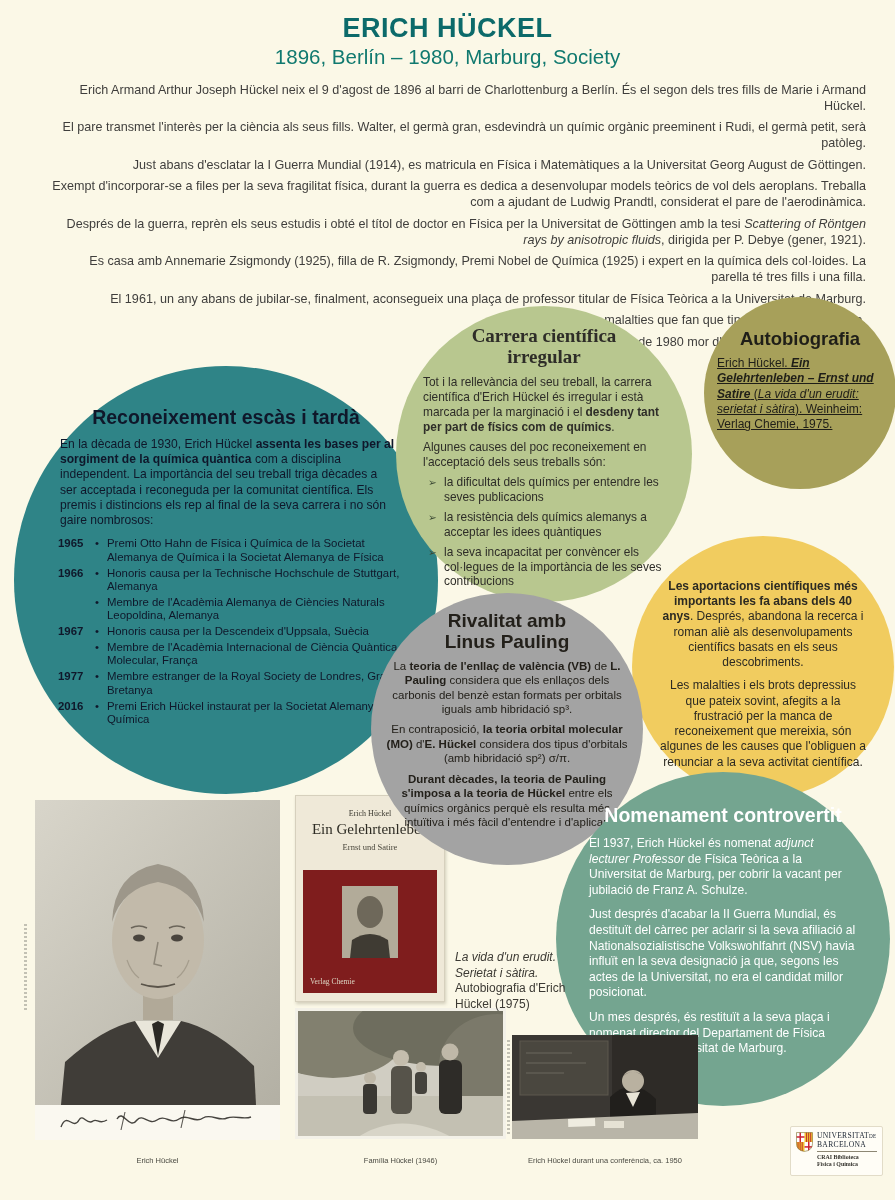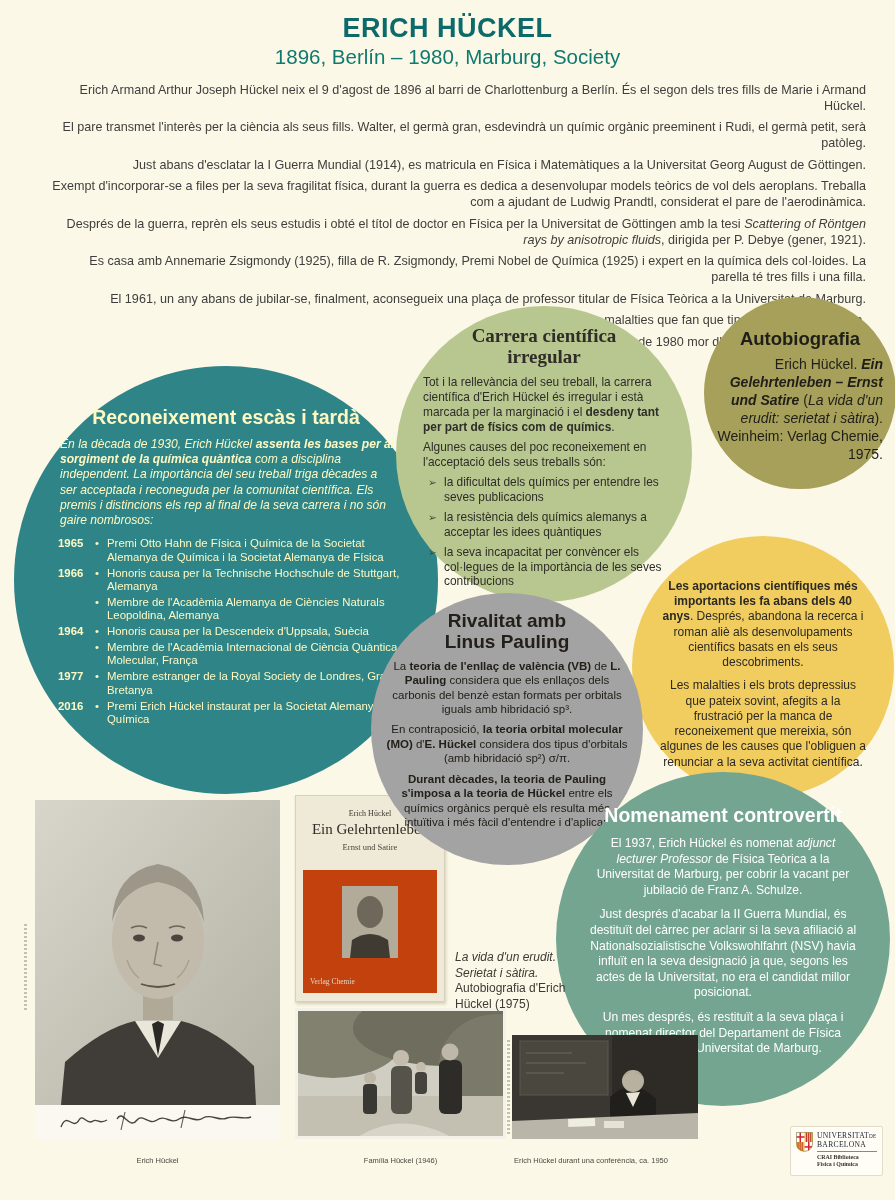--- a/index.html
+++ b/index.html
@@ -12,67 +12,67 @@
   
   .hdr{position:absolute;left:0;top:0;width:100%;text-align:center;}
   .hdr h1{margin:13px 0 1px;font-size:27px;letter-spacing:.5px;color:#0c6a6a;font-weight:700;}
   .hdr h2{margin:0;font-size:20.5px;font-weight:400;color:#10796f;}
   
   .bio{position:absolute;left:50px;top:83px;width:816px;color:#3f3e3c;font-size:12.6px;line-height:1.27;}
   .bio p{margin:0 0 5.5px;text-align:right;}
   
   .circle{position:absolute;border-radius:50%;}
   .circle h3{text-align:center;font-weight:700;}
-  .c-recognition{left:14px;top:366px;width:424px;height:428px;color:#fef9c3;}
+  .c-recognition{left:14px;top:366px;width:424px;height:428px;color:#0f172a;}
   .c-recognition h3{margin:40px 40px 0;font-size:19.5px;}
-  .c-recognition .intro{margin:8px 42px 0 46px;font-size:12.1px;line-height:1.26;font-style:italic;}
+  .c-recognition .intro{margin:8px 42px 0 46px;font-size:12.1px;line-height:1.26;}
   .awards{margin:9px 30px 0 44px;}
   .arow{display:grid;grid-template-columns:37px 12px 1fr;font-size:11.4px;line-height:1.15;margin-bottom:3px;}
   .arow .yr{font-weight:700;}
   
   .c-career{left:396px;top:306px;width:296px;height:296px;color:#2e2d28;}
   .c-career h3{margin:19px 44px 0;font-size:19px;line-height:1.12;font-family:Liberation Serif, serif;}
   .c-career .ctext{margin:7px 27px 0;font-size:11.9px;line-height:1.27;}
   .c-career .ctext + .ctext{margin-top:5px;}
   .cbullets{margin:5px 20px 0 32px;}
   .cbrow{display:grid;grid-template-columns:16px 1fr;font-size:11.9px;line-height:1.25;margin-bottom:5px;}
   .cbrow .blt{font-size:10.5px;padding-top:1px;color:#3c4a34;}
   
   .c-autobio{left:704px;top:297px;width:192px;height:192px;color:#1f1e18;}
   .c-autobio h3{margin:31px 10px 0;font-size:18.5px;}
-  .c-autobio .atext{margin:6px 13px 0;font-size:14px;line-height:1.28;text-align:right;}
+  .c-autobio .atext{margin:6px 13px 0;font-size:12px;line-height:1.28;text-align:left;text-decoration:underline;}
   
   .c-rivalry{left:371px;top:593px;width:272px;height:272px;color:#23201a;}
   .c-rivalry h3{margin:17px 56px 0;font-size:19px;line-height:1.12;}
   .c-rivalry .rtext p{margin:6px 15px 0;font-size:11.5px;line-height:1.26;text-align:center;}
   
   .c-contrib{left:632px;top:536px;width:262px;height:262px;color:#2c2a22;}
   .c-contrib p{margin:0 28px 8px;font-size:12px;line-height:1.27;text-align:center;}
   .c-contrib p:first-child{padding-top:43px;}
   
   .c-appoint{left:556px;top:772px;width:334px;height:334px;color:#fff;}
   .c-appoint h3{margin:32px 30px 0;font-size:19.5px;}
-  .c-appoint .ptext p{margin:9px 33px 0;font-size:12.1px;line-height:1.29;text-align:center;}
+  .c-appoint .ptext p{margin:9px 33px 0;font-size:12.1px;line-height:1.29;text-align:left;}
   
   .photo{position:absolute;}
   .photo svg{display:block;}
   .portrait{left:35px;top:800px;width:245px;height:340px;}
   .family{left:295px;top:1008px;width:211px;height:131px;}
   .conference{left:512px;top:1035px;width:186px;height:104px;}
   .caption{position:absolute;font-size:7.5px;color:#4a4a42;text-align:center;}
   .cap-portrait{left:35px;top:1156px;width:245px;}
   .cap-family{left:295px;top:1156px;width:211px;}
-  .cap-conference{left:486px;top:1156px;width:210px;}
+  .cap-conference{left:500px;top:1156px;width:210px;}
   
   .book{position:absolute;left:295px;top:795px;width:150px;height:207px;background:#efe9d8;
         border:1px solid #d6d0bd;box-sizing:border-box;box-shadow:1px 2px 3px rgba(90,85,60,.25);}
   .b-author{margin-top:13px;text-align:center;font-family:"Liberation Serif","DejaVu Serif",serif;font-size:8px;color:#3a382f;}
   .b-title{margin-top:3px;text-align:center;font-family:"Liberation Serif","DejaVu Serif",serif;font-size:15px;color:#2e2c24;}
   .b-sub{margin-top:4px;text-align:center;font-family:"Liberation Serif","DejaVu Serif",serif;font-size:8.5px;color:#4a473c;}
-  .b-panel{position:absolute;left:7px;right:7px;top:74px;bottom:8px;background:#c2410c;}
+  .b-panel{position:absolute;left:7px;right:7px;top:74px;bottom:8px;background:#7f1d1d;}
   .b-photo{position:absolute;left:50%;top:16px;transform:translateX(-50%);width:56px;height:72px;background:#b2ab99;}
   .b-pub{position:absolute;left:7px;bottom:6px;font-family:"Liberation Serif","DejaVu Serif",serif;
          font-size:7.5px;line-height:1.15;color:#ded9c6;}
   .book-cap{position:absolute;left:455px;top:950px;width:120px;font-size:12px;line-height:1.3;color:#3c3a34;}
   
   .vcredit{position:absolute;width:3px;opacity:.5;
            background:repeating-linear-gradient(180deg,#8a8a80 0 2px,rgba(0,0,0,0) 2px 4px);}
   .vc1{left:24px;top:924px;height:88px;}
   .vc2{left:507px;top:1040px;height:95px;}
   
@@ -122,21 +122,21 @@
         <span class="yr">1966</span>
         <span class="blt">•</span>
         <span class="atx">Honoris causa per la Technische Hochschule de Stuttgart, Alemanya</span>
       </div>
       <div class="arow">
         <span class="yr"></span>
         <span class="blt">•</span>
         <span class="atx">Membre de l'Acadèmia Alemanya de Ciències Naturals Leopoldina, Alemanya</span>
       </div>
       <div class="arow">
-        <span class="yr">1964</span>
+        <span class="yr">1967</span>
         <span class="blt">•</span>
         <span class="atx">Honoris causa per la Descendeix d'Uppsala, Suècia</span>
       </div>
       <div class="arow">
         <span class="yr"></span>
         <span class="blt">•</span>
         <span class="atx">Membre de l'Acadèmia Internacional de Ciència Quàntica Molecular, França</span>
       </div>
       <div class="arow">
         <span class="yr">1977</span>

